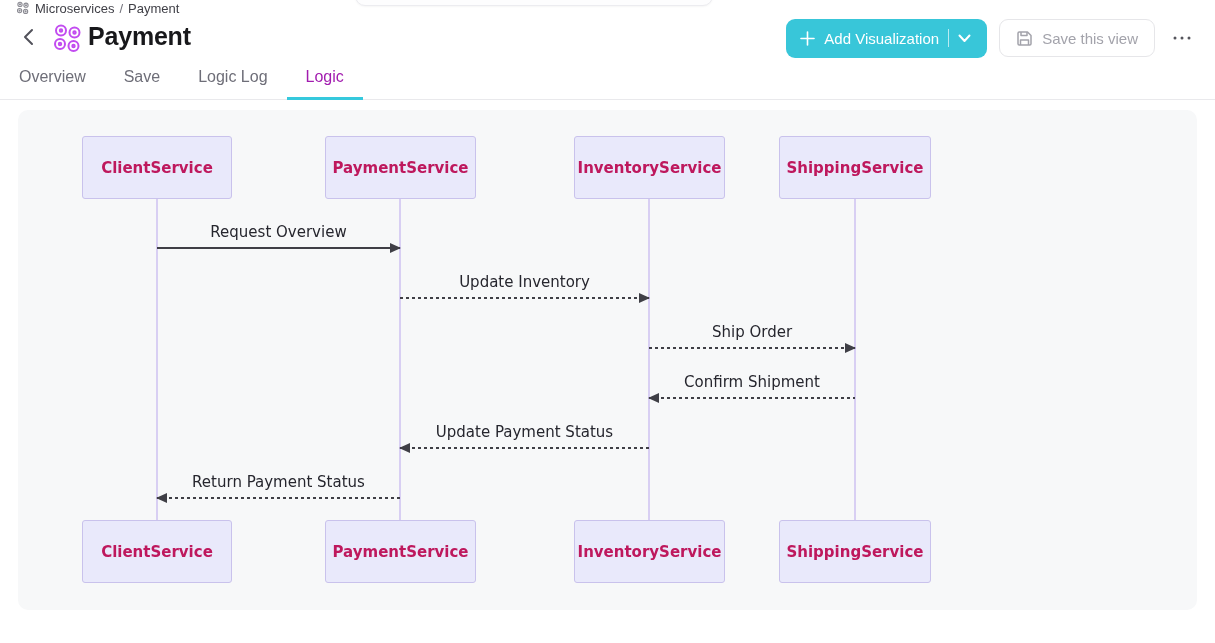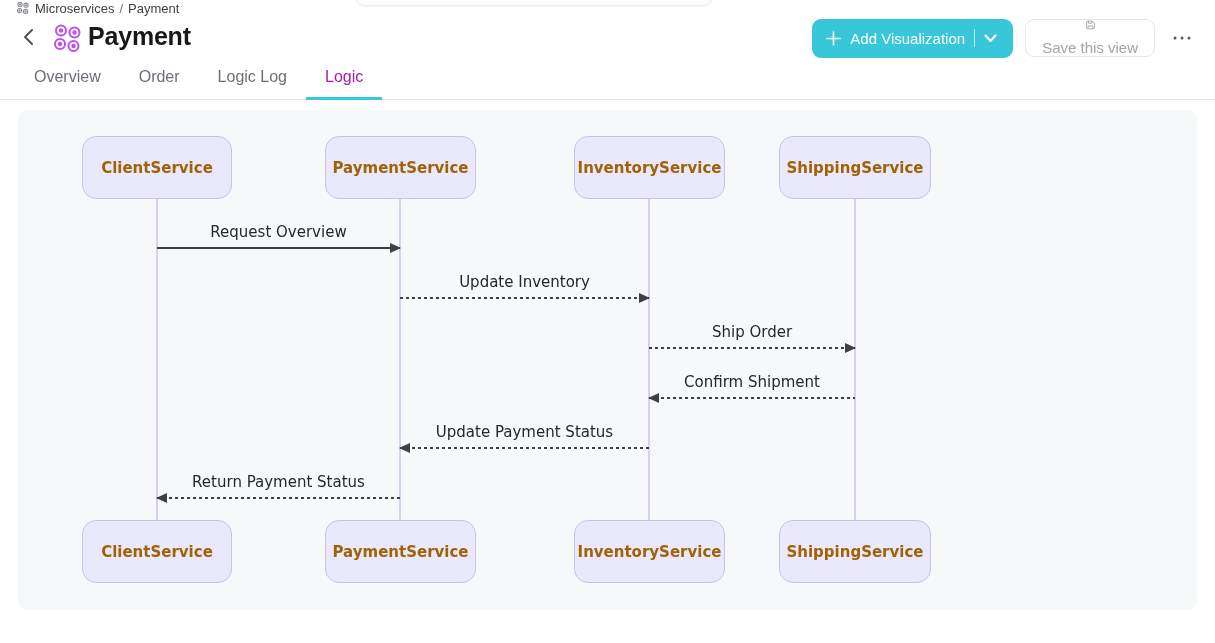--- a/index.html
+++ b/index.html
@@ -26,38 +26,38 @@
     color:#18181b; letter-spacing:-0.2px; }
 
   .actions { position:absolute; right:18px; top:0; height:40px; display:flex;
     align-items:center; gap:12px; }
   .btn-primary { height:39px; padding:0 16px 0 14px; background:#38c6d9; color:#fff;
     border:none; border-radius:9px; display:flex; align-items:center; gap:9px;
     font-size:15px; font-family:"Liberation Sans",sans-serif; cursor:pointer; }
   .btn-primary .divider { width:1px; height:18px; background:rgba(255,255,255,0.65); }
   .btn-secondary { height:38px; padding:0 16px; background:#fff; color:#a3a3ab;
     border:1px solid #e6e6e9; border-radius:9px; display:flex; align-items:center;
-    gap:9px; font-size:15px; font-family:"Liberation Sans",sans-serif; cursor:pointer;flex-direction:column; }
+    gap:9px; font-size:15px; font-family:"Liberation Sans",sans-serif; cursor:pointer; }
   .btn-more { width:30px; height:30px; border:none; background:transparent;
     display:flex; align-items:center; justify-content:center; cursor:pointer; }
 
   
   .tabs { position:absolute; left:0; top:60px; width:1215px; height:40px;
-    border-bottom:1px solid #e9e9ec; padding-left:15px; display:flex; }
+    border-bottom:1px solid #e9e9ec; display:flex; }
   .tab { padding:8px 19px 0 19px; font-size:16px; color:#6e6e78; cursor:pointer;
     border-bottom:3px solid transparent; height:40px; }
   .tab.active { color:#a21caf; border-bottom-color:#35c9dd; }
 
   
   .canvas { position:absolute; left:18px; top:110px; width:1179px; height:500px;
     background:#f7f8f9; border-radius:10px;
     font-family:"DejaVu Sans", sans-serif; }
   .actor { position:absolute; height:63px; background:#e9e9fb;
-    border:1px solid #c9c2ec; border-radius:14px; display:flex; align-items:center;
-    justify-content:center; font-size:15px; font-weight:600; color:#a16207; }
+    border:1px solid #c9c2ec; border-radius:3px; display:flex; align-items:center;
+    justify-content:center; font-size:15px; font-weight:600; color:#be185d; }
   .lifeline { position:absolute; width:2px; top:89px; height:321px; background:#d8cff3; }
 
   .msg { position:absolute; }
   .msg-label { text-align:center; font-size:15px; font-weight:500; color:#26262e;
     height:21px; line-height:21px; margin-bottom:4px; white-space:nowrap; }
   .msg-line { position:relative; height:2px; }
   .msg-line.solid { background:#3f3f46; }
   .msg-line.dashed { background:repeating-linear-gradient(90deg,
     #3f3f46 0 3px, transparent 3px 6px); }
   .arrowhead { position:absolute; top:-4px; width:0; height:0;
@@ -135,21 +135,21 @@
           <circle cx="2" cy="2" r="1.5"></circle>
             <circle cx="9" cy="2" r="1.5"></circle>
             <circle cx="16" cy="2" r="1.5"></circle>
         </svg>
       </button>
     </div>
   </div>
 
   <nav class="tabs">
     <div class="tab">Overview</div>
-    <div class="tab">Order</div>
+    <div class="tab">Save</div>
     <div class="tab">Logic Log</div>
     <div class="tab active">Logic</div>
   </nav>
 
   <main class="canvas">
 
     <div class="actor" style="left:64px;  top:26px; width:150px;">ClientService</div>
     <div class="actor" style="left:307px; top:26px; width:151px;">PaymentService</div>
     <div class="actor" style="left:556px; top:26px; width:151px;">InventoryService</div>
     <div class="actor" style="left:761px; top:26px; width:152px;">ShippingService</div>

